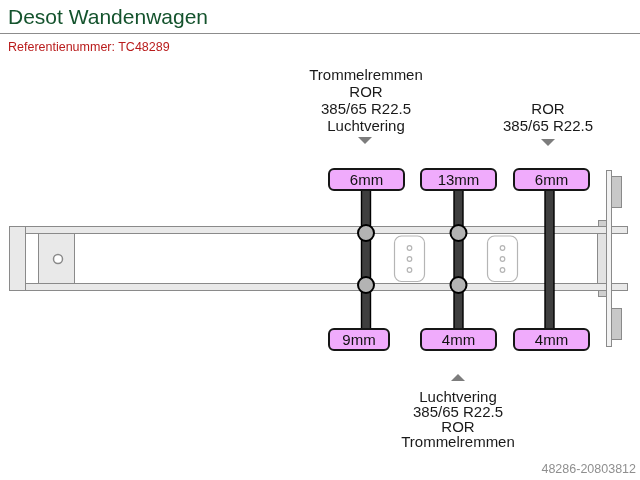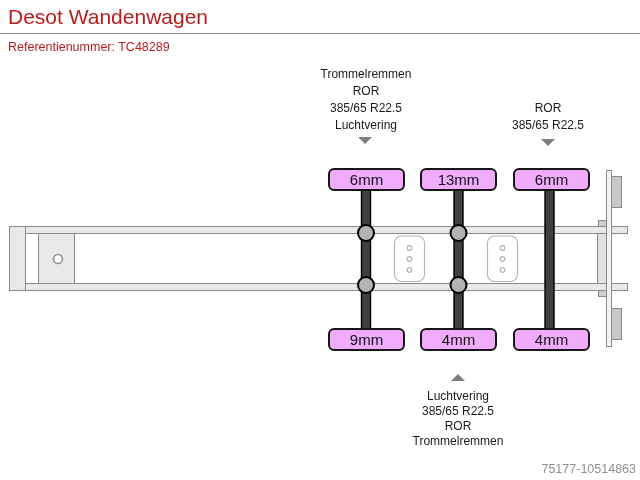--- a/index.html
+++ b/index.html
@@ -6,54 +6,54 @@
   body {
     width:640px; height:480px;
     background:#ffffff;
     font-family:"Liberation Sans", sans-serif;
     position:relative;
     overflow:hidden;
     color:#1a1a1a;
   }
   .page-title {
     position:absolute; left:8px; top:5px;
-    font-size:21px; letter-spacing:0; color:#b91c1c;
+    font-size:21px; letter-spacing:0; color:#14532d;
     white-space:nowrap;
   }
   .title-rule {
     position:absolute; left:0; top:33px; width:640px; height:0;
     border-top:1px solid #8c8c8c;
   }
   .subtitle {
     position:absolute; left:8px; top:40px;
     font-size:12.5px; color:#b91c1c; white-space:nowrap;
   }
   .ann {
     position:absolute; width:200px; text-align:center;
-    font-size:12px; color:#1a1a1a;
+    font-size:15px; color:#1a1a1a;
   }
   .ann div { line-height:17px; }
   .ann.bottom div { line-height:15px; }
   #ann-front { left:266px; top:66px; }
   #ann-rear  { left:448px; top:100px; }
   #ann-bottom{ left:358px; top:389px; }
   .diagram-svg { position:absolute; left:0; top:0; z-index:1; }
   .mlabel {
     position:absolute; z-index:2;
     height:23px; box-sizing:border-box;
     background:#f0abfc;
     border:2px solid #161616;
     border-radius:6px;
     display:flex; align-items:center; justify-content:center;
     font-size:15px; color:#111;
   }
   #mt1 { left:328px; top:168px; width:77px; }
   #mt2 { left:420px; top:168px; width:77px; }
   #mt3 { left:513px; top:168px; width:77px; }
-  #mb1 { left:328px; top:328px; width:77px; }
+  #mb1 { left:328px; top:328px; width:62px; }
   #mb2 { left:420px; top:328px; width:77px; }
   #mb3 { left:513px; top:328px; width:77px; }
   .watermark {
     position:absolute; right:4px; top:462px;
     font-size:12.5px; color:#8f8f8f; white-space:nowrap;
   }
 </style>
 </head>
 <body>
 
@@ -130,13 +130,13 @@
   </g>
 
   <g fill="#b3b3b3" stroke="#000000" stroke-width="2">
     <circle cx="366" cy="233" r="8"></circle>
     <circle cx="366" cy="285" r="8"></circle>
     <circle cx="458.5" cy="233" r="8"></circle>
     <circle cx="458.5" cy="285" r="8"></circle>
   </g>
 </svg>
 
-<div class="watermark">75177-10514863</div>
+<div class="watermark">48286-20803812</div>
 
 </body></html>

